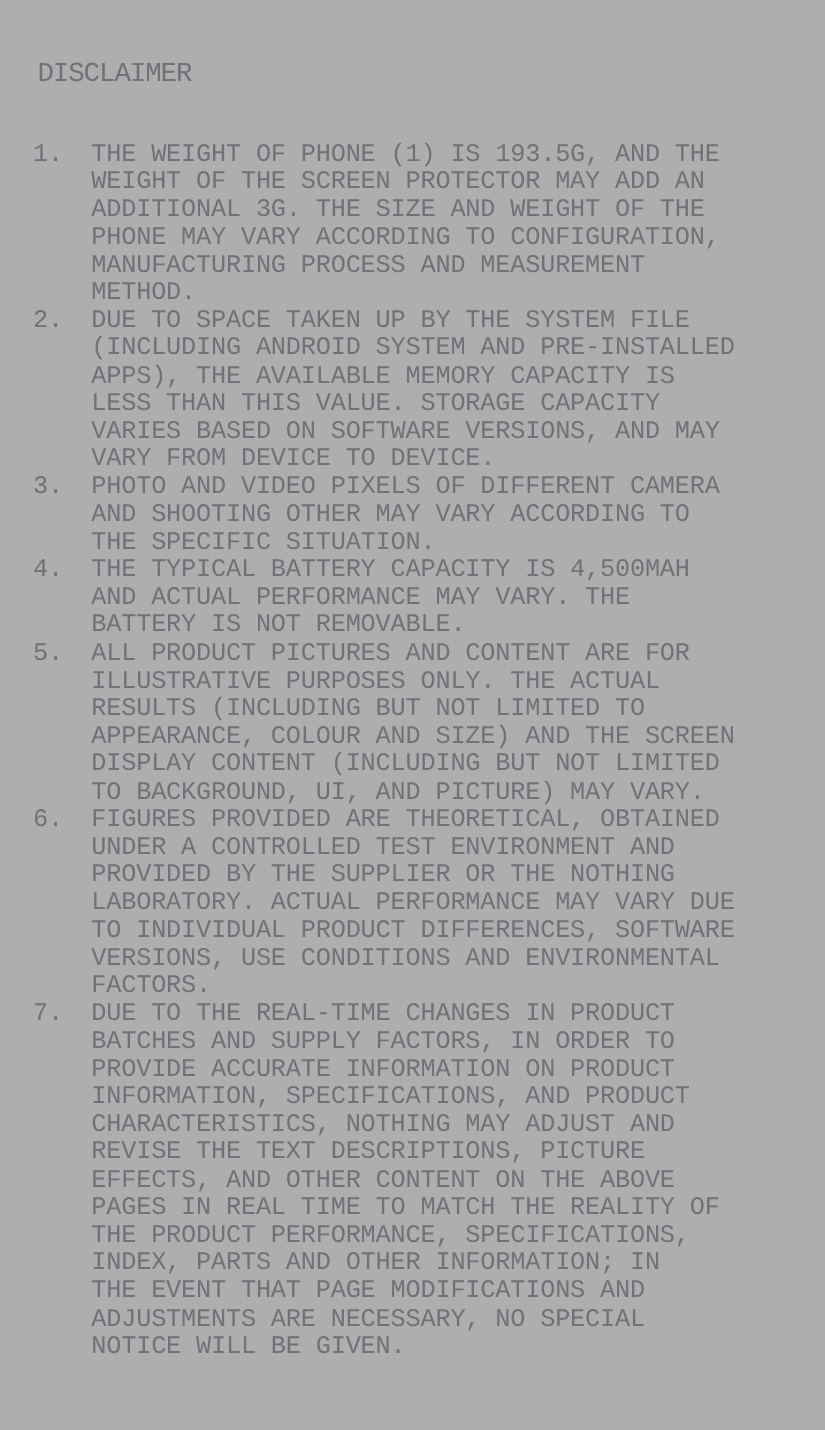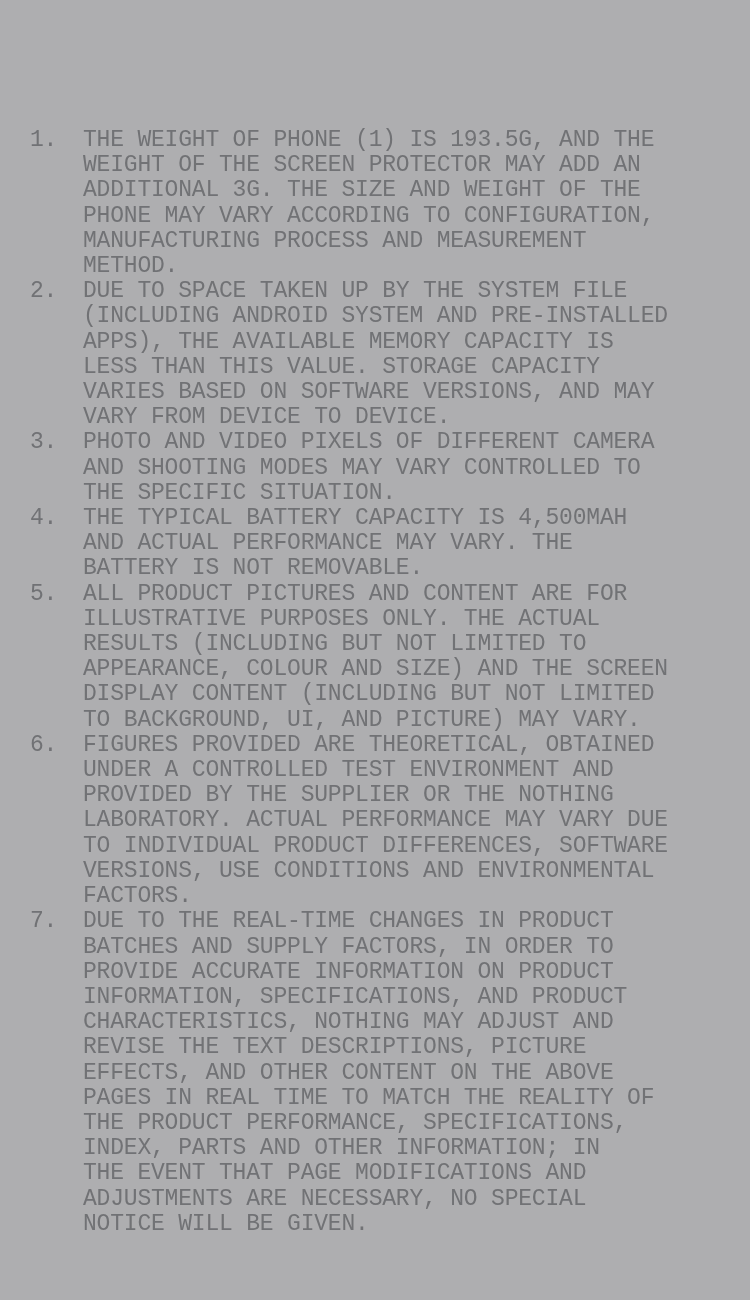--- a/index.html
+++ b/index.html
@@ -55,20 +55,21 @@
   .item-text {
     flex: 1 1 auto;
     white-space: pre-line;
   }
 </style>
 </head>
 <body>
 
 <div class="page">
 
+  <h1 class="disclaimer-title">DISCLAIMER</h1>
 
   <ol class="disclaimer-list">
 
     <li class="disclaimer-item">
       <span class="item-number">1.</span>
       <span class="item-text">THE WEIGHT OF PHONE (1) IS 193.5G, AND THE
 WEIGHT OF THE SCREEN PROTECTOR MAY ADD AN
 ADDITIONAL 3G. THE SIZE AND WEIGHT OF THE
 PHONE MAY VARY ACCORDING TO CONFIGURATION,
 MANUFACTURING PROCESS AND MEASUREMENT
@@ -81,21 +82,21 @@
 (INCLUDING ANDROID SYSTEM AND PRE-INSTALLED
 APPS), THE AVAILABLE MEMORY CAPACITY IS
 LESS THAN THIS VALUE. STORAGE CAPACITY
 VARIES BASED ON SOFTWARE VERSIONS, AND MAY
 VARY FROM DEVICE TO DEVICE.</span>
     </li>
 
     <li class="disclaimer-item">
       <span class="item-number">3.</span>
       <span class="item-text">PHOTO AND VIDEO PIXELS OF DIFFERENT CAMERA
-AND SHOOTING MODES MAY VARY CONTROLLED TO
+AND SHOOTING OTHER MAY VARY ACCORDING TO
 THE SPECIFIC SITUATION.</span>
     </li>
 
     <li class="disclaimer-item">
       <span class="item-number">4.</span>
       <span class="item-text">THE TYPICAL BATTERY CAPACITY IS 4,500MAH
 AND ACTUAL PERFORMANCE MAY VARY. THE
 BATTERY IS NOT REMOVABLE.</span>
     </li>
 

